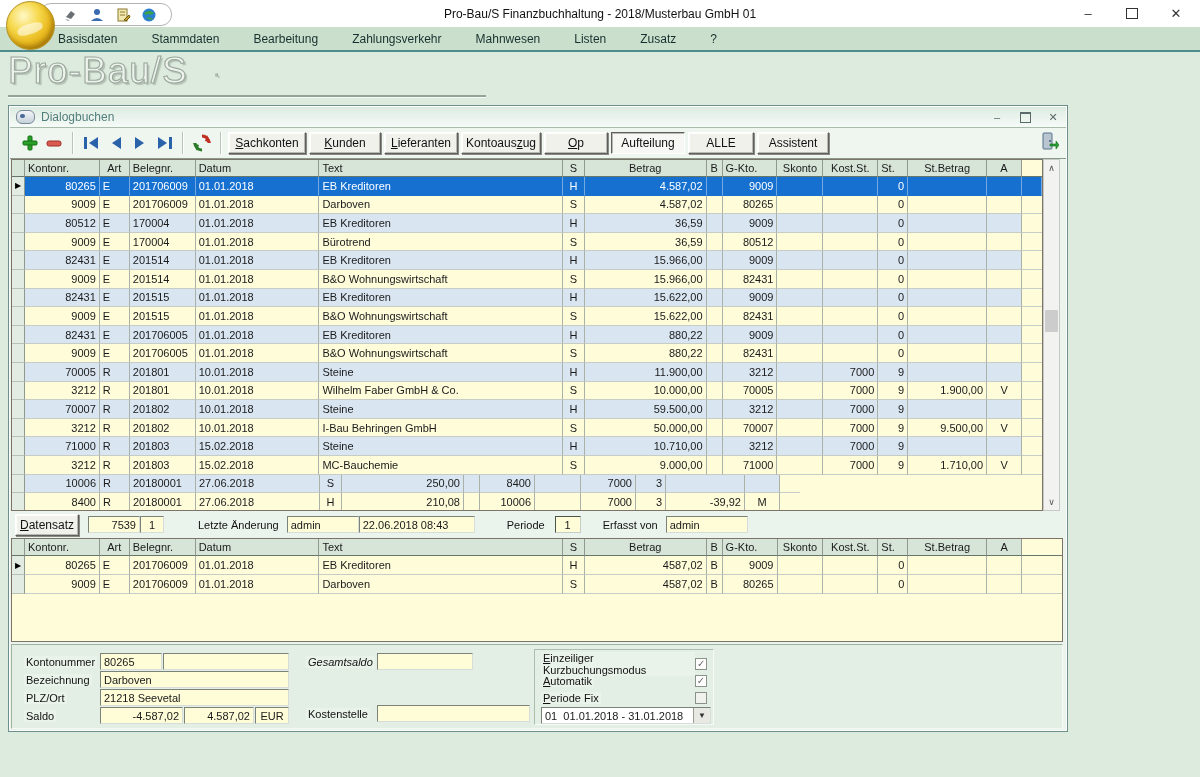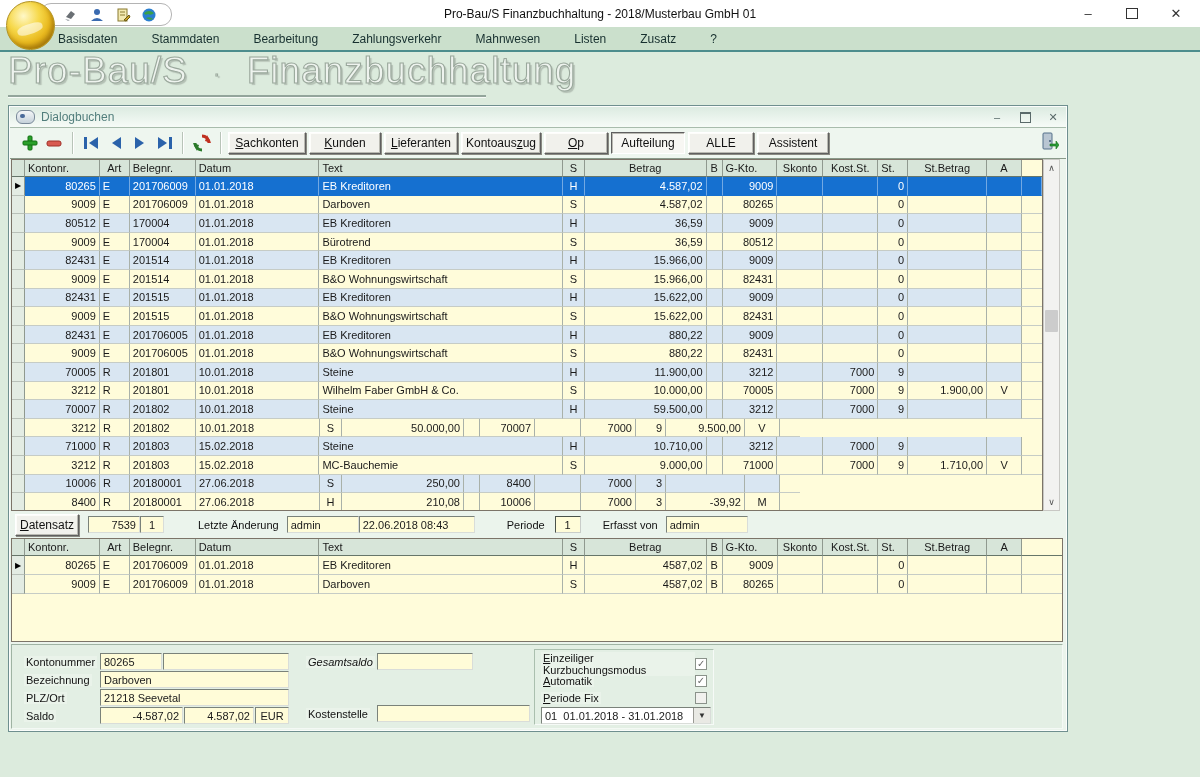--- a/index.html
+++ b/index.html
@@ -137,21 +137,20 @@
       <span class="menu-item">Zahlungsverkehr</span>
       <span class="menu-item">Mahnwesen</span>
       <span class="menu-item">Listen</span>
       <span class="menu-item">Zusatz</span>
       <span class="menu-item">?</span>
     </div>
 
   <div class="banner">
     <span>Pro-Bau/S</span>
     <span class="banner-sep">·</span>
-    <span>Finanzbuchhaltung</span>
   </div>
   <div class="banner-underline"></div>
 
   <div class="dialog">
 
     <div class="dlg-titlebar">
       <span class="dlg-icon"></span>
       <span class="dlg-title">Dialogbuchen</span>
       <span class="dlg-controls">
         <span class="dc">–</span>
@@ -478,20 +477,21 @@
           <span class="cell al-r" style="width: 79px;"></span>
           <span class="cell al-c" style="width: 35px;"></span>
           <span class="cell filler" style="width: 20px;"></span>
         </div>
         <div class="g-row row-cream" style="height: 18.6px;">
           <span class="cell marker" style="width: 13px;"></span>
           <span class="cell al-r" style="width: 75px;">3212</span>
           <span class="cell" style="width: 30px;">R</span>
           <span class="cell" style="width: 66px;">201802</span>
           <span class="cell" style="width: 124px;">10.01.2018</span>
+          <span class="cell" style="width: 244px;">I-Bau Behringen GmbH</span>
           <span class="cell al-c" style="width: 22px;">S</span>
           <span class="cell al-r" style="width: 122px;">50.000,00</span>
           <span class="cell al-c" style="width: 16px;"></span>
           <span class="cell al-r" style="width: 55px;">70007</span>
           <span class="cell al-r" style="width: 46px;"></span>
           <span class="cell al-r" style="width: 55px;">7000</span>
           <span class="cell al-r" style="width: 30px;">9</span>
           <span class="cell al-r" style="width: 79px;">9.500,00</span>
           <span class="cell al-c" style="width: 35px;">V</span>
           <span class="cell filler" style="width: 20px;"></span>

